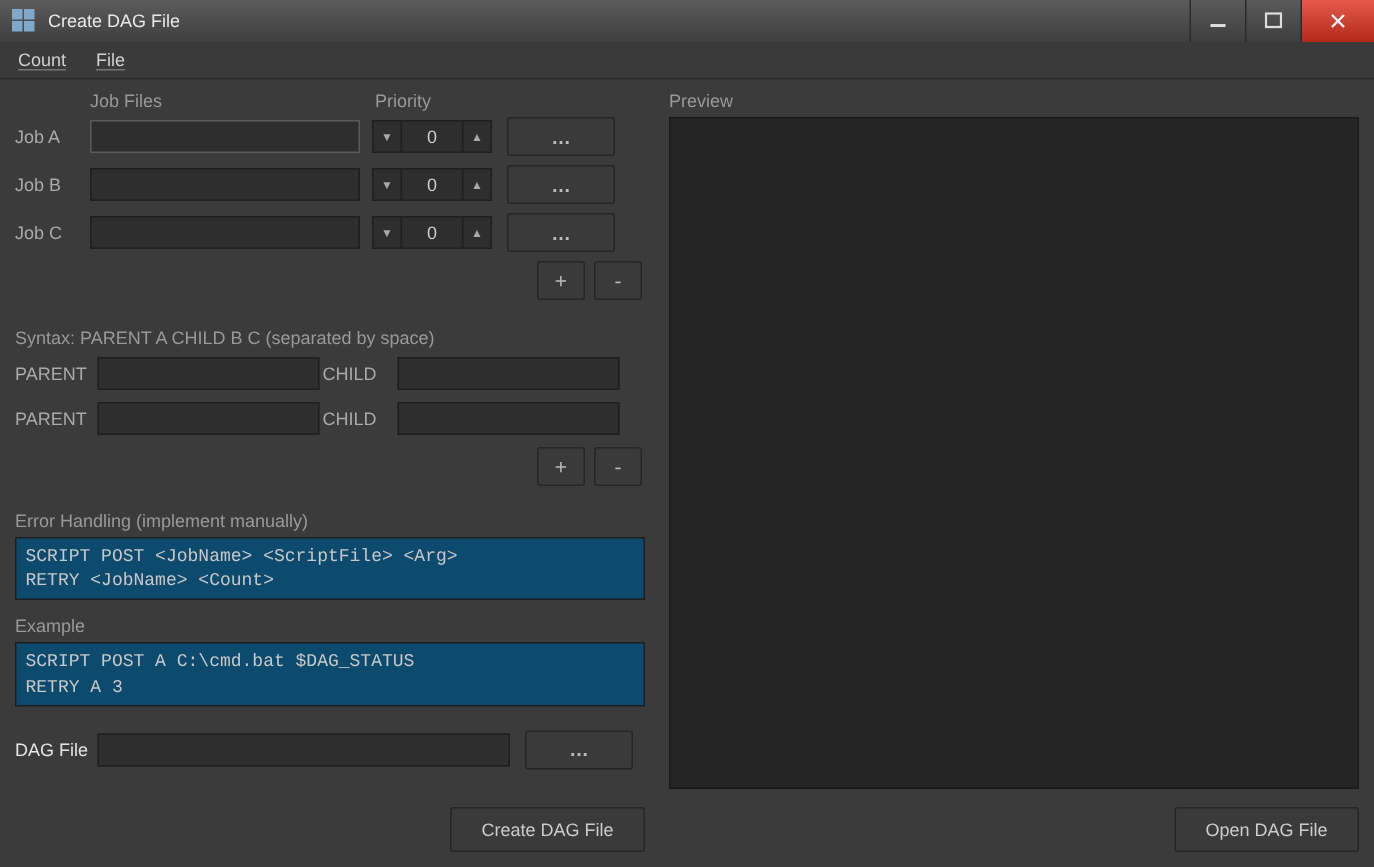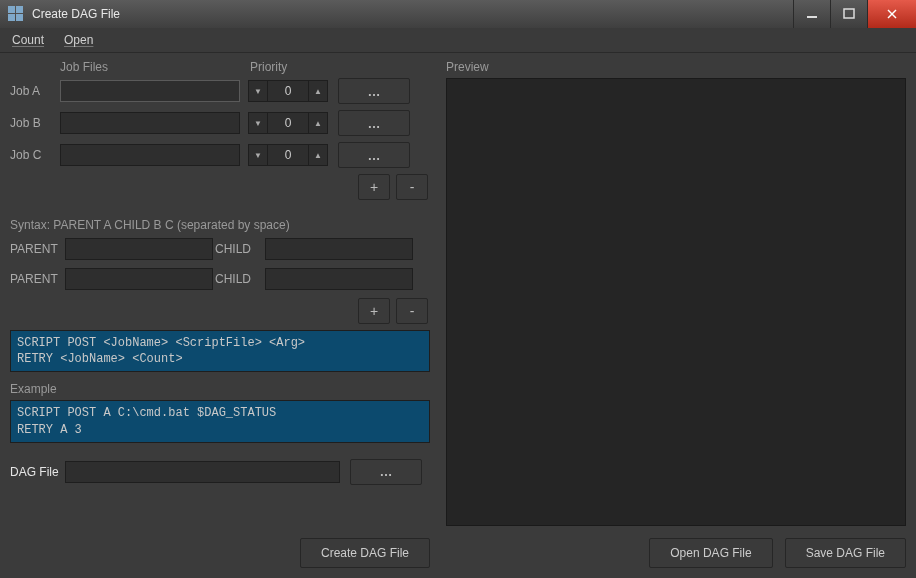--- a/index.html
+++ b/index.html
@@ -305,21 +305,21 @@
         <svg width="12" height="12">
             <line x1="2" y1="2" x2="10" y2="10" stroke="#fff" stroke-width="1.5"></line>
             <line x1="10" y1="2" x2="2" y2="10" stroke="#fff" stroke-width="1.5"></line>
           </svg>
       </div>
     </div>
   </div>
 
   <div class="menubar">
     <span class="menu-item">Count</span>
-    <span class="menu-item">Open</span>
+    <span class="menu-item">File</span>
   </div>
 
   <div class="content">
 
     <div class="left-panel">
 
       <div class="section-row-head">
         <div class="col1"></div>
         <div class="col2">Job Files</div>
         <div class="col3">Priority</div>
@@ -377,20 +377,21 @@
         <input class="text-input pc-input" style="">
         <div class="pc-label pc-label2">CHILD</div>
         <input class="text-input pc-input pc-input2" style="">
       </div>
 
       <div class="row-add-remove">
         <div class="small-btn">+</div>
         <div class="small-btn">-</div>
       </div>
 
+      <div class="err-label">Error Handling (implement manually)</div>
       <div class="code-block">SCRIPT POST &lt;JobName&gt; &lt;ScriptFile&gt; &lt;Arg&gt;
 RETRY &lt;JobName&gt; &lt;Count&gt;</div>
 
       <div class="err-label">Example</div>
       <div class="code-block">SCRIPT POST A C:\cmd.bat $DAG_STATUS
 RETRY A 3</div>
 
       <div class="dag-file-row">
         <div class="dag-file-label">DAG File</div>
         <input class="text-input dag-file-input" style="">
@@ -401,19 +402,18 @@
         <div class="big-button">Create DAG File</div>
       </div>
 
     </div>
 
     <div class="right-panel">
       <div class="preview-label">Preview</div>
       <div class="preview-box"></div>
       <div class="right-footer">
         <div class="big-button">Open DAG File</div>
-        <div class="big-button">Save DAG File</div>
       </div>
     </div>
 
   </div>
 
 </div>
 
 </body></html>

